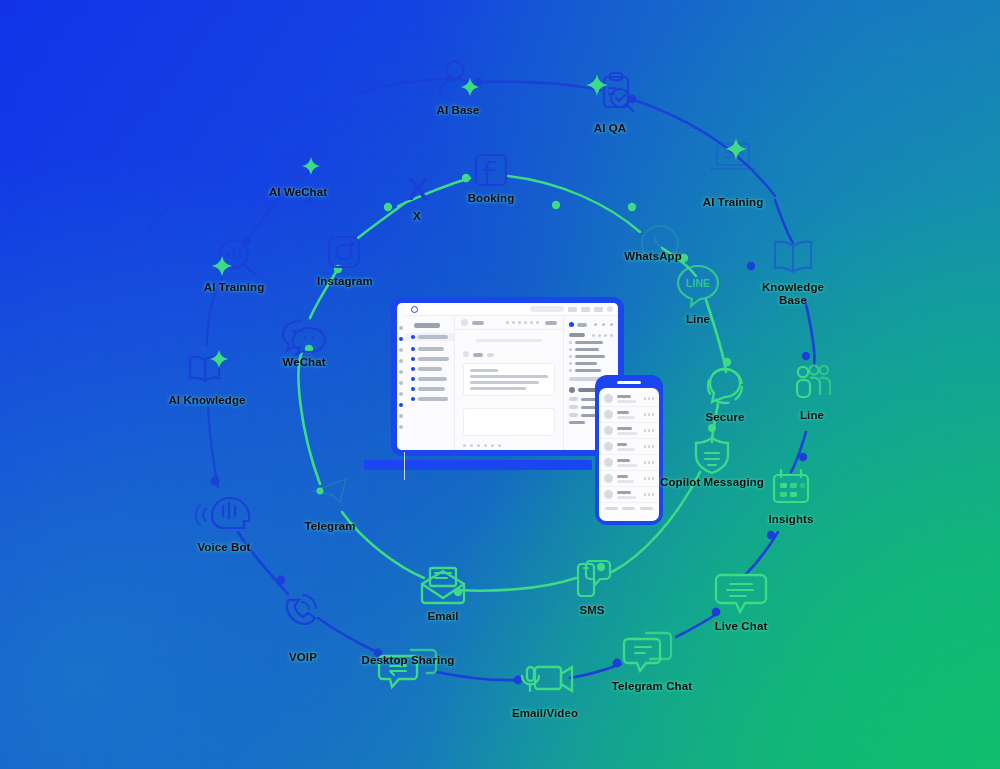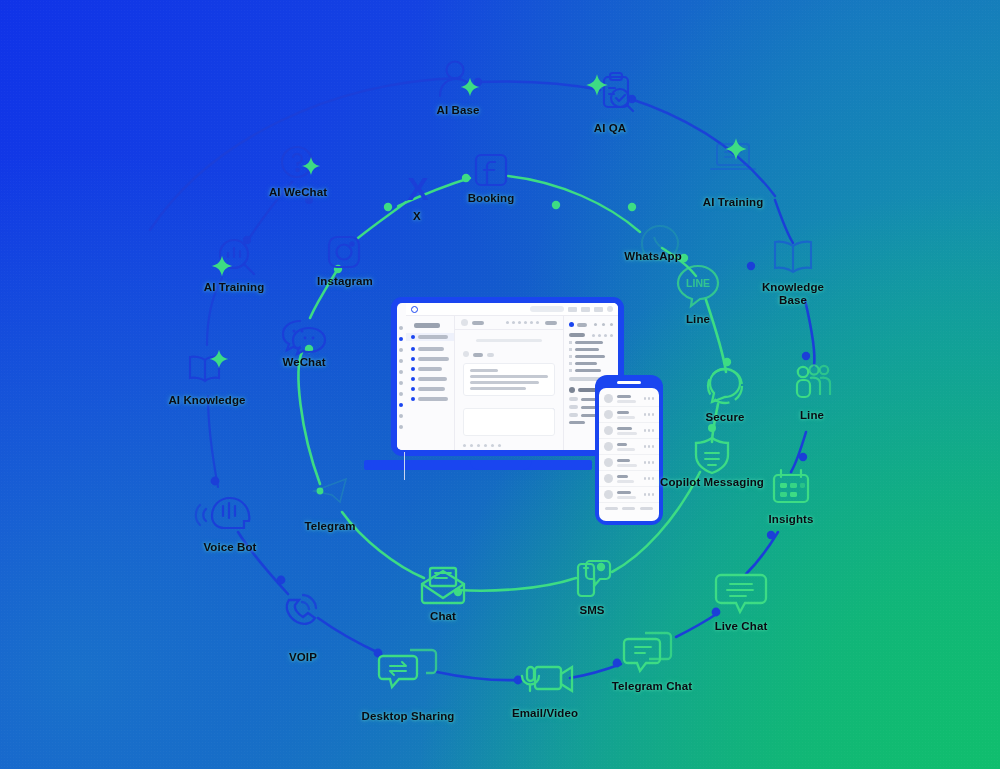--- a/index.html
+++ b/index.html
@@ -627,27 +627,27 @@
     <div class="node">
         <span class="lbl" style="left:741px;top:620px">Live Chat</span>
       </div>
     <div class="node">
         <span class="lbl" style="left:652px;top:680px">Telegram Chat</span>
       </div>
     <div class="node">
         <span class="lbl" style="left:545px;top:707px">Email/Video</span>
       </div>
     <div class="node">
-        <span class="lbl" style="left:408px;top:710px">Desktop Sharing</span>
+        <span class="lbl" style="left:408px;top:654px">Desktop Sharing</span>
       </div>
     <div class="node">
         <span class="lbl" style="left:303px;top:651px">VOIP</span>
       </div>
     <div class="node">
-        <span class="lbl" style="left:230px;top:541px">Voice Bot</span>
+        <span class="lbl" style="left:224px;top:541px">Voice Bot</span>
       </div>
     <div class="node">
         <span class="lbl" style="left:207px;top:394px">AI Knowledge</span>
       </div>
     <div class="node">
         <span class="lbl" style="left:234px;top:281px">AI Training</span>
       </div>
     <div class="node">
         <span class="lbl" style="left:298px;top:186px">AI WeChat</span>
       </div>
@@ -661,21 +661,21 @@
     <div class="node">
         <span class="lbl" style="left:345px;top:275px">Instagram</span>
       </div>
     <div class="node">
         <span class="lbl" style="left:304px;top:356px">WeChat</span>
       </div>
     <div class="node">
         <span class="lbl" style="left:330px;top:520px">Telegram</span>
       </div>
     <div class="node">
-        <span class="lbl" style="left:443px;top:610px">Chat</span>
+        <span class="lbl" style="left:443px;top:610px">Email</span>
       </div>
     <div class="node">
         <span class="lbl" style="left:592px;top:604px">SMS</span>
       </div>
     <div class="node">
         <span class="lbl" style="left:712px;top:476px">Copilot Messaging</span>
       </div>
     <div class="node">
         <span class="lbl" style="left:725px;top:411px">Secure</span>
       </div>

